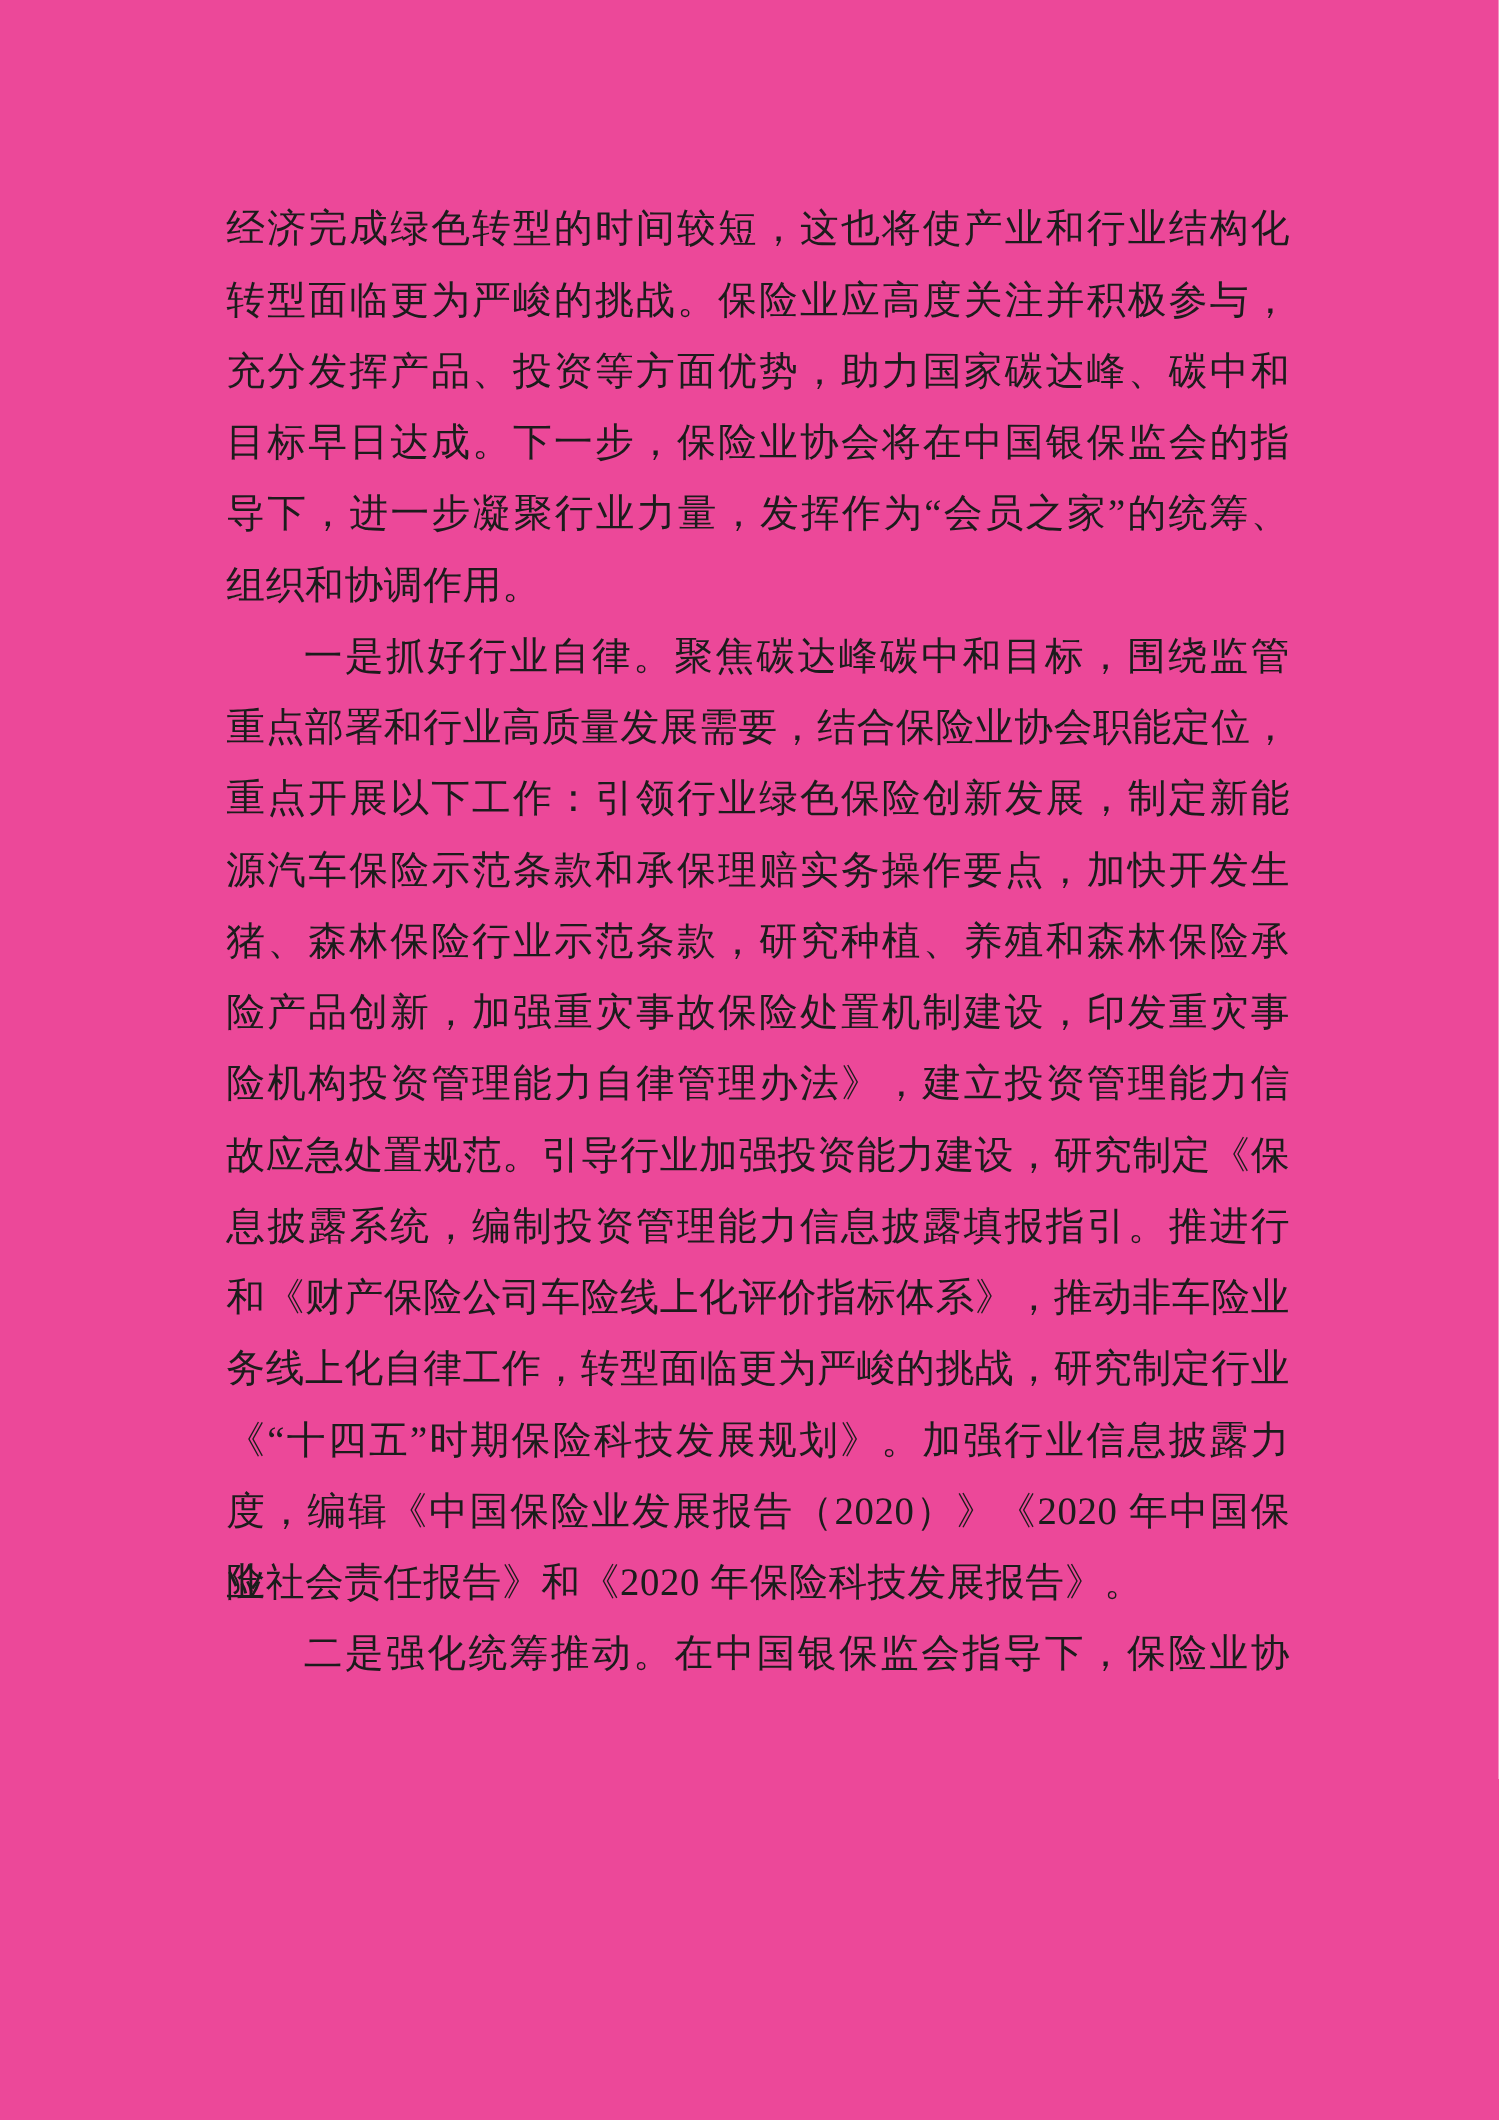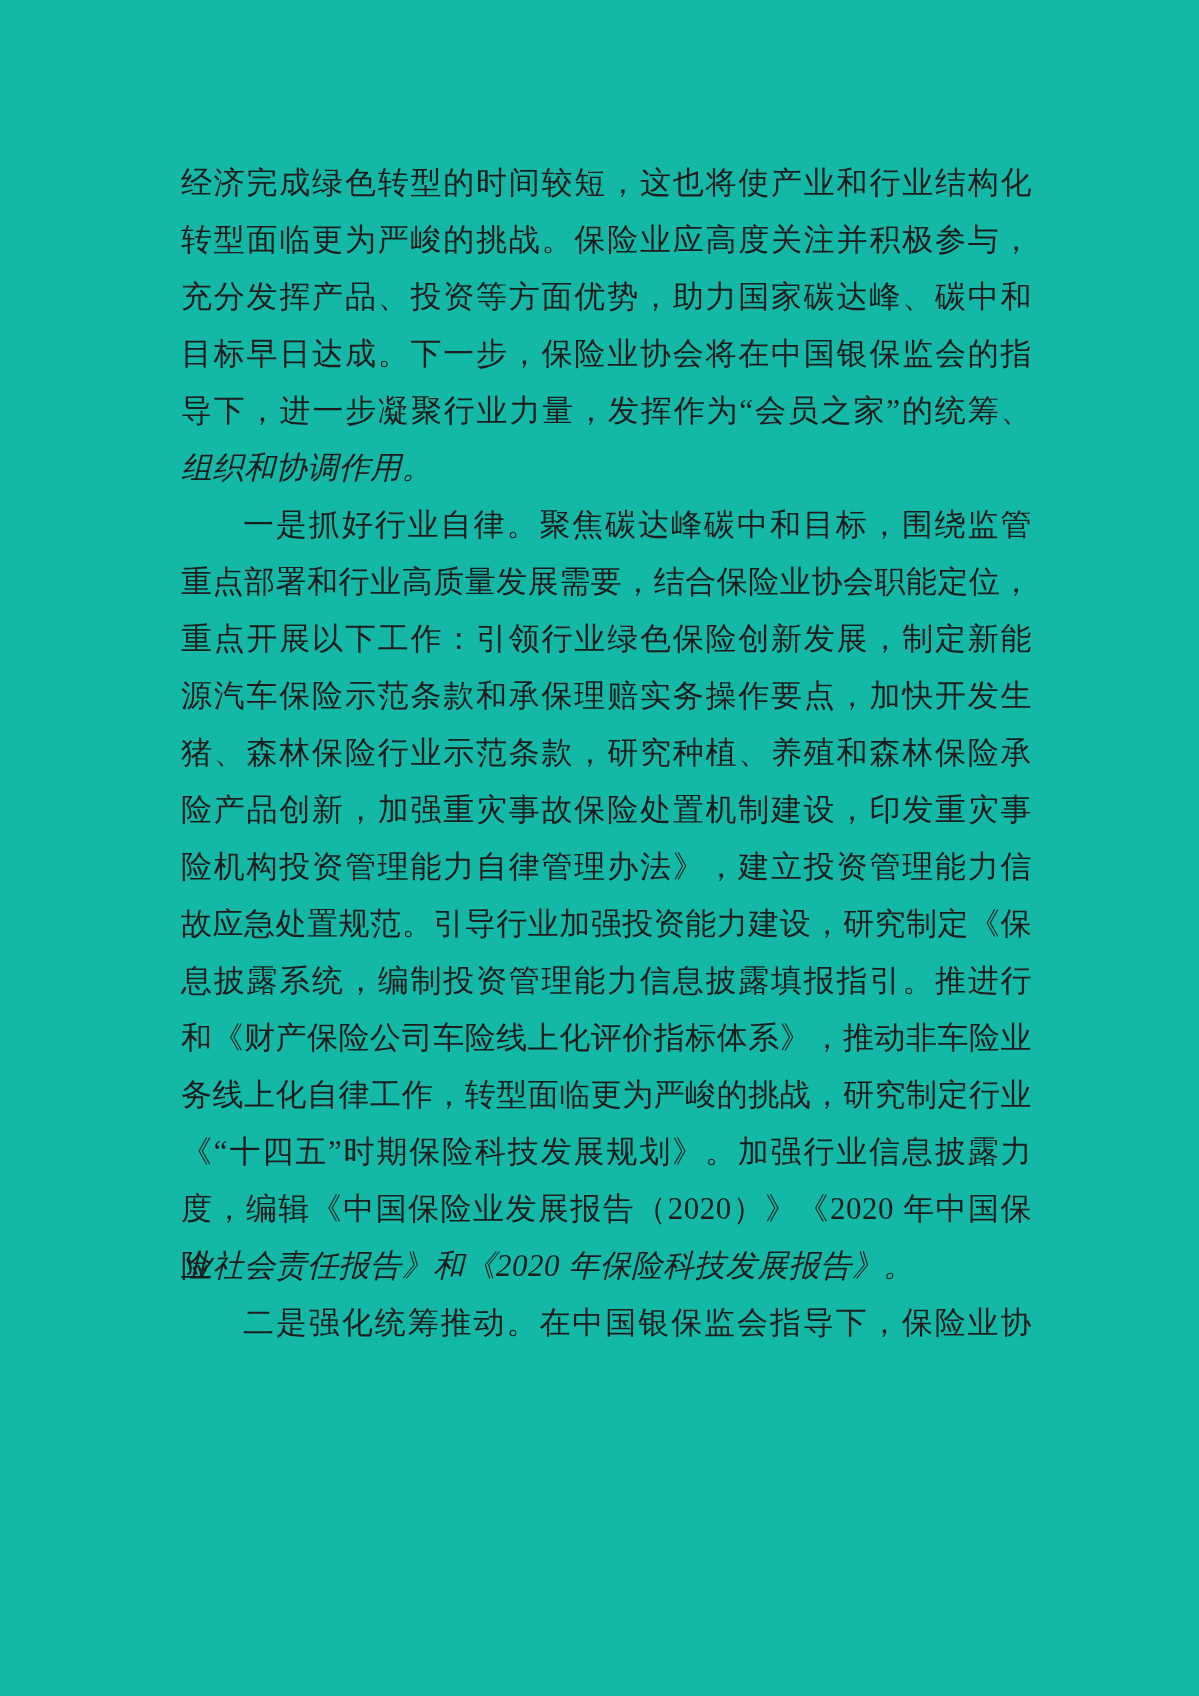--- a/index.html
+++ b/index.html
@@ -11,21 +11,21 @@
     width: 1199px;
     height: 1696px;
     position: relative;
     overflow: hidden;
     font-family: "Liberation Serif", "DejaVu Serif", serif;
     color: #1c1c1c;
   }
   .page {
     position: absolute;
     inset: 0;
-    background: #14b8a6;
+    background: #ec4899;
     padding-left: 32px;
   }
   .content {
     position: absolute;
     left: 181px;
     top: 154px;
     width: 851px;
     font-size: 31px;
     color: #1c1c1c;
   }
@@ -38,21 +38,20 @@
     line-height: 57px;
     text-align: justify;
     text-align-last: justify;
     letter-spacing: 0.5px;
   }
   .line.indent {
     text-indent: 62px;
   }
   .line.para-end {
     text-align-last: left;
-    font-style: italic;
   }
   .footer {
     position: absolute;
     left: 181px;
     top: 1500px;
     width: 851px;
     height: 32px;
     line-height: 32px;
     text-align: center;
     font-size: 21px;

